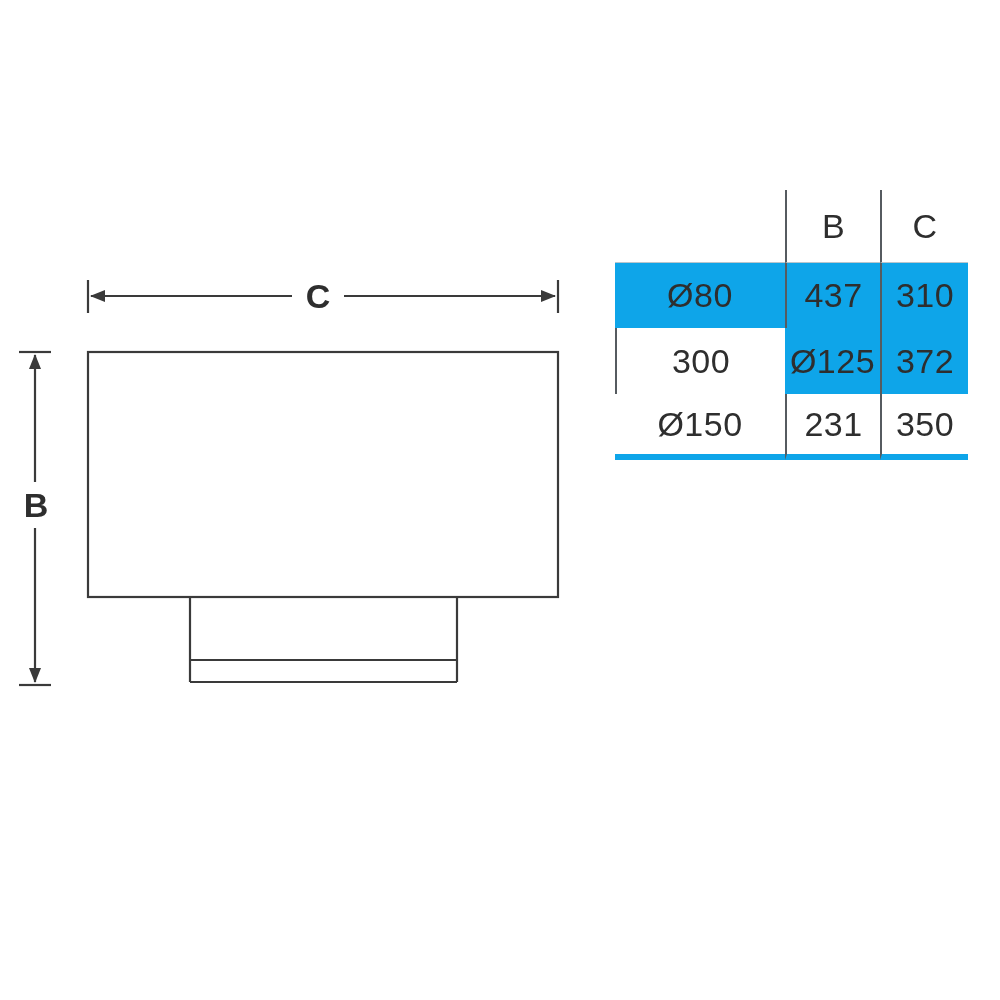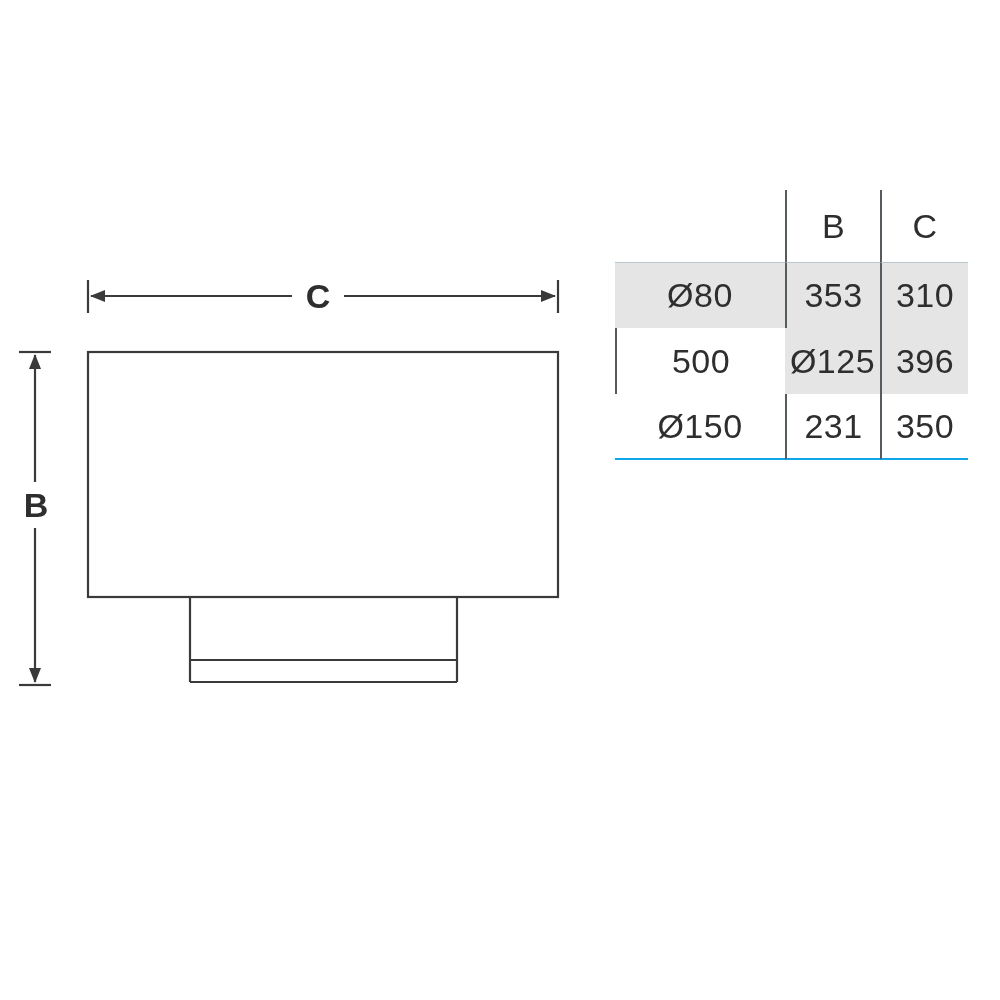--- a/index.html
+++ b/index.html
@@ -34,23 +34,23 @@
   .cell {
     display: flex;
     align-items: center;
     justify-content: center;
     font-size: 34px;
     font-weight: 500;
     color: #2e2e2e;
     letter-spacing: 0.5px;
   }
   .vline { border-left: 2px solid #565b60; }
-  .stripe { background: #e5e5e5; }
+  .stripe { background: #0ea5e9; }
   .rtop { border-top: 1px solid #b9c6cd; }
-  .rbottom { border-bottom: 2px solid #0ea5e9; }
+  .rbottom { border-bottom: 6px solid #0ea5e9; }
 </style>
 </head>
 <body>
 
 <div class="canvas">
 
   <svg class="drawing" width="620" height="760" viewBox="0 0 620 760">
 
     <g stroke="#3a3a3a" stroke-width="2.2" fill="none">
       <line x1="88" y1="280" x2="88" y2="313"></line>
@@ -81,26 +81,26 @@
     </g>
   </svg>
 
   <div class="spec-table">
 
     <div class="cell"></div>
     <div class="cell vline">B</div>
     <div class="cell vline">C</div>
 
     <div class="cell stripe rtop">Ø80</div>
-    <div class="cell stripe vline rtop">353</div>
+    <div class="cell stripe vline rtop">437</div>
     <div class="cell stripe vline rtop">310</div>
 
-    <div class="cell vline">500</div>
+    <div class="cell vline">300</div>
 
     <div class="cell stripe">Ø125</div>
-    <div class="cell stripe vline">396</div>
+    <div class="cell stripe vline">372</div>
 
     <div class="cell rbottom">Ø150</div>
     <div class="cell vline rbottom">231</div>
     <div class="cell vline rbottom">350</div>
   </div>
 
 </div>
 
 </body></html>

